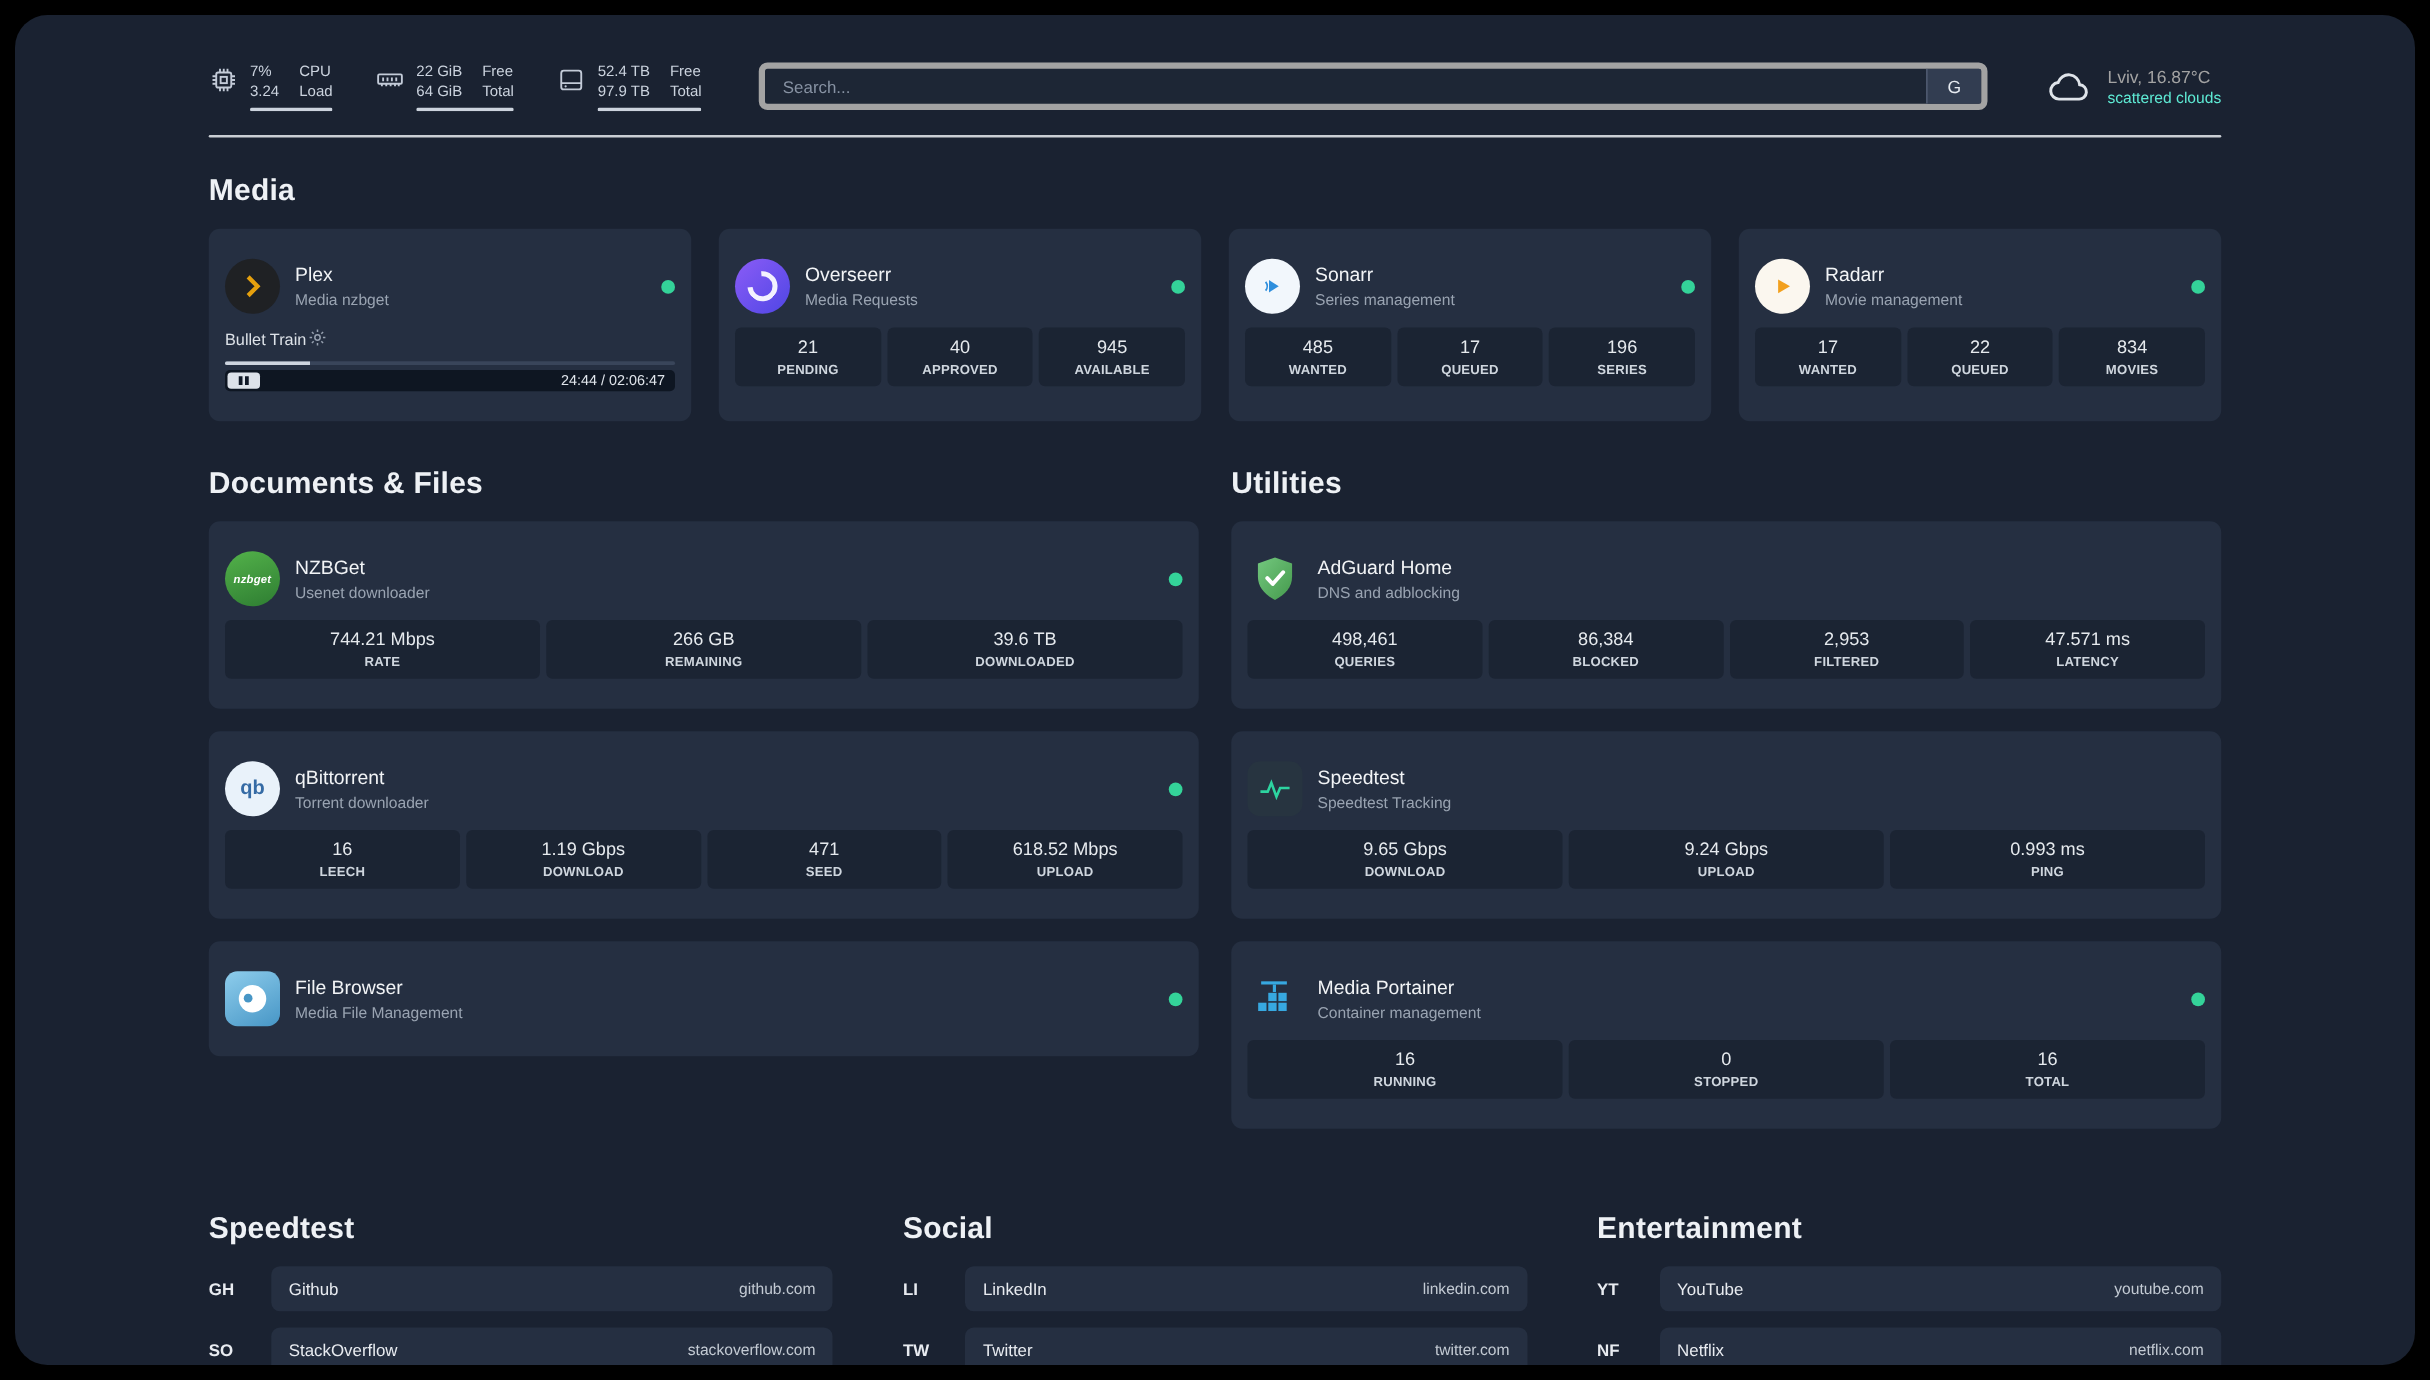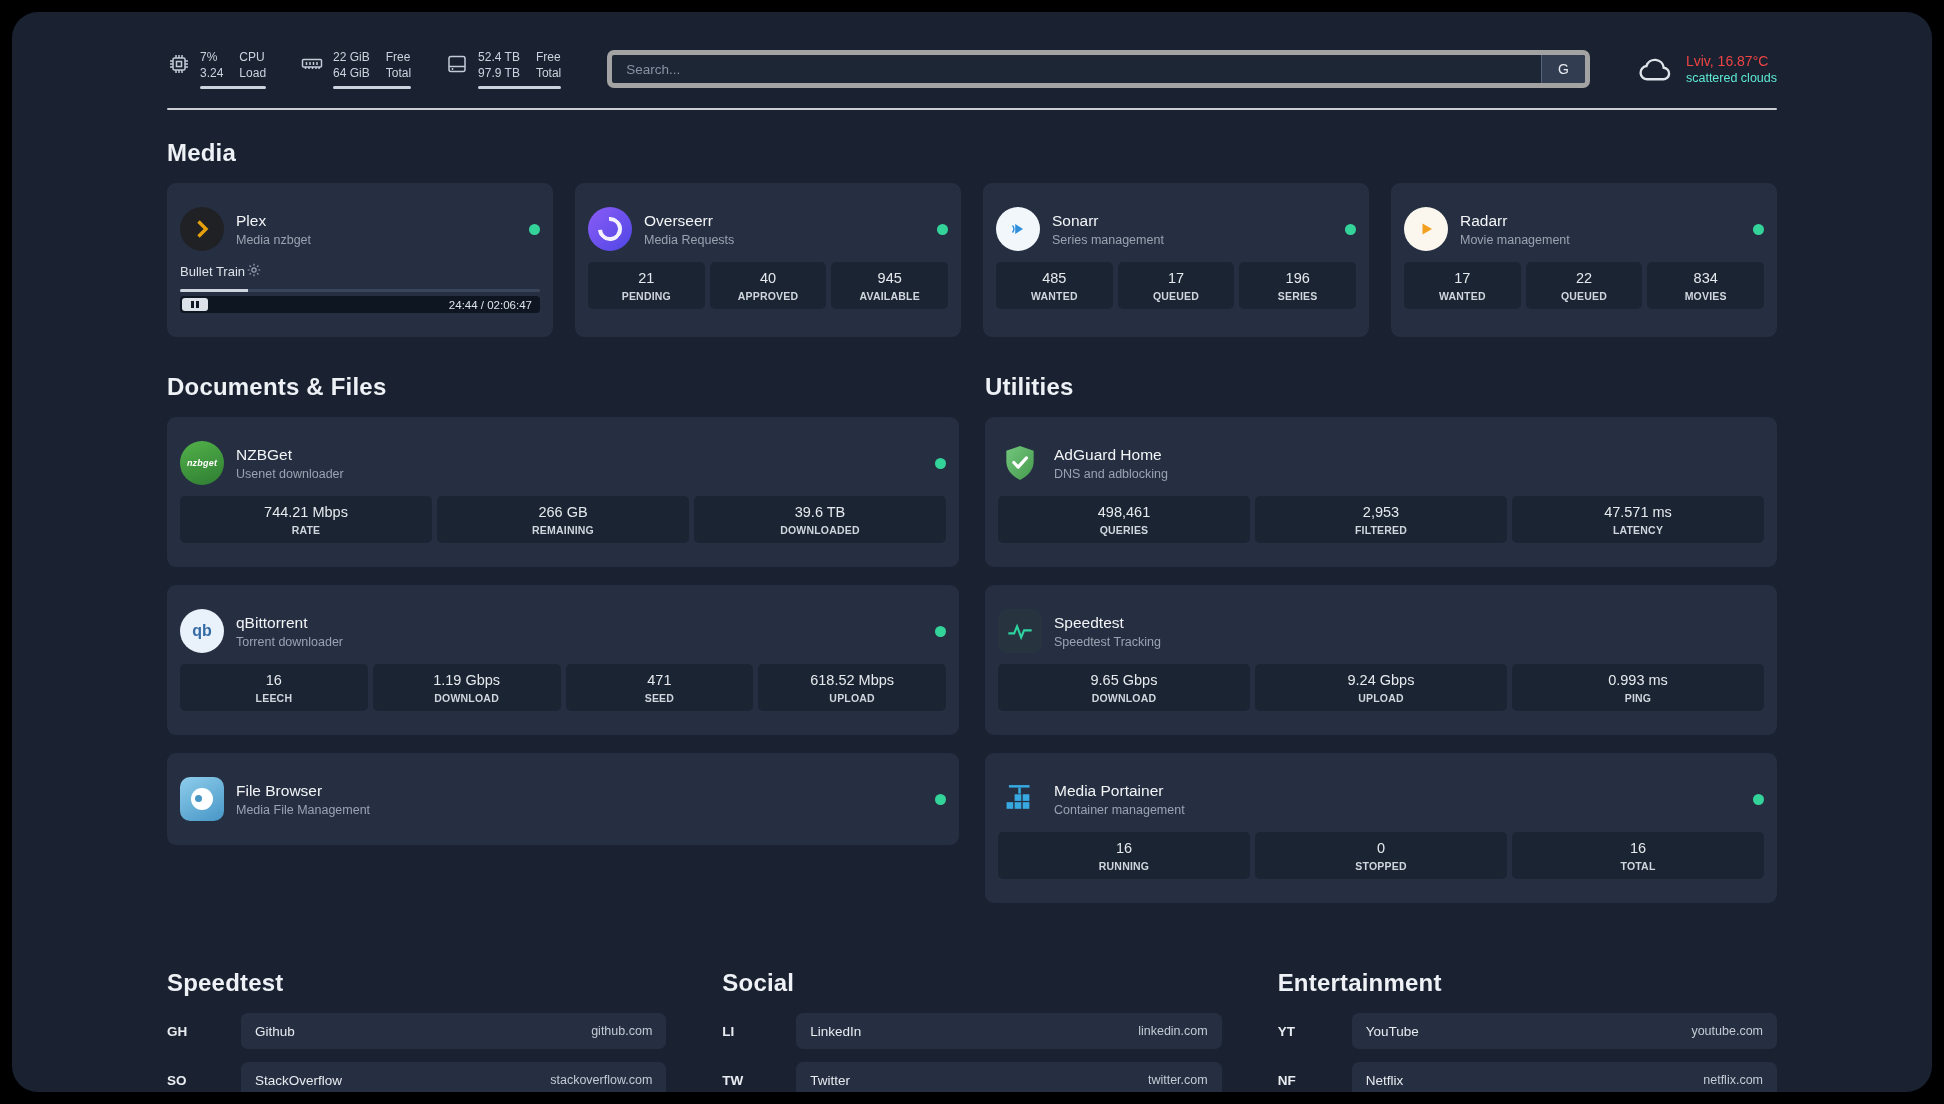--- a/index.html
+++ b/index.html
@@ -18,21 +18,21 @@
   .res-bar { height:3px; background:#3c4759; border-radius:2px; margin-top:5px; overflow:hidden; }
   .res-fill { display:block; height:100%; width:100%; background:#ccd3dd; }
 
   .searchbox { flex:1; margin:0 46px; display:flex; height:38px; border:5px solid #a3a3a3; border-radius:7px; background:#1d2635; overflow:hidden; }
   .searchbox input { flex:1; background:transparent; border:none; outline:none; color:#d7dce3; font-size:13.5px; padding:0 14px; font-family:"Liberation Sans", sans-serif; }
   .searchbox input::placeholder { color:#8792a3; }
   .g-btn { width:44px; background:#323d51; color:#e7ebf1; border:none; border-left:1px solid #57637a; font-size:14px; cursor:pointer; font-family:"Liberation Sans", sans-serif; }
 
   .weather { display:flex; align-items:center; gap:12px; }
   .weather-icon { width:38px; height:38px; }
-  .w-loc { font-size:14px; color:#ef4444; }
+  .w-loc { font-size:14px; color:#a3a3a3; }
   .w-cond { font-size:12.5px; color:#5eead4; margin-top:2px; }
 
   .divider { margin-top:16px; height:2px; background:#d9dde2; opacity:.92; border-radius:1px; }
 
   
   .section-title { font-size:24px; font-weight:600; color:#eef1f5; letter-spacing:.2px; margin-bottom:16px; }
   .media-section { margin-top:29px; }
   .grid4 { display:grid; grid-template-columns:repeat(4,1fr); gap:22px; }
   .cols2 { display:grid; grid-template-columns:1fr 1fr; gap:26px; margin-top:36px; align-items:start; }
   .col .card { margin-bottom:18px; }
@@ -74,21 +74,21 @@
   .i-qb { background:#e9f2fa; }
   .qb-txt { color:#356ba5; font-size:16px; font-weight:700; }
   .i-fb { background:linear-gradient(150deg,#8ecdec,#4796c6); }
   .fb-disc { width:22px; height:22px; background:#fff; border-radius:50%; position:relative; }
   .fb-disc::after { content:""; position:absolute; width:7px; height:7px; background:#4796c6; border-radius:50%; left:4px; top:7px; }
   .i-speedtest { background:#273440; }
   .i-plain { background:transparent; }
 
   
   .bm-grid { display:grid; grid-template-columns:1fr 1fr 1fr; gap:56px; margin-top:48px; }
-  .bm-row { display:flex; align-items:center; margin-bottom:13px; cursor:pointer;gap:24px; }
+  .bm-row { display:flex; align-items:center; margin-bottom:13px; cursor:pointer; }
   .bm-abbr { width:50px; flex:none; font-size:13.5px; font-weight:700; color:#e8ebf0; }
   .bm-pill { flex:1; display:flex; align-items:center; justify-content:space-between; background:#252f41; border-radius:7px; height:36px; padding:0 14px; min-width:0; }
   .bm-name { font-size:13.5px; color:#e8ebf0; }
   .bm-href { font-size:12.5px; color:#c3cad3; }
 </style>
 </head>
 <body>
 
 <div class="page">
   <div class="content">
@@ -408,20 +408,24 @@
               <div class="svc-name">AdGuard Home</div>
               <div class="svc-desc">DNS and adblocking</div>
             </div>
           </div>
           <div class="stats">
             <div class="stat">
               <div class="stat-value">498,461</div>
               <div class="stat-label">QUERIES</div>
             </div>
             <div class="stat">
+              <div class="stat-value">86,384</div>
+              <div class="stat-label">BLOCKED</div>
+            </div>
+            <div class="stat">
               <div class="stat-value">2,953</div>
               <div class="stat-label">FILTERED</div>
             </div>
             <div class="stat">
               <div class="stat-value">47.571 ms</div>
               <div class="stat-label">LATENCY</div>
             </div>
           </div>
         </div>
 

